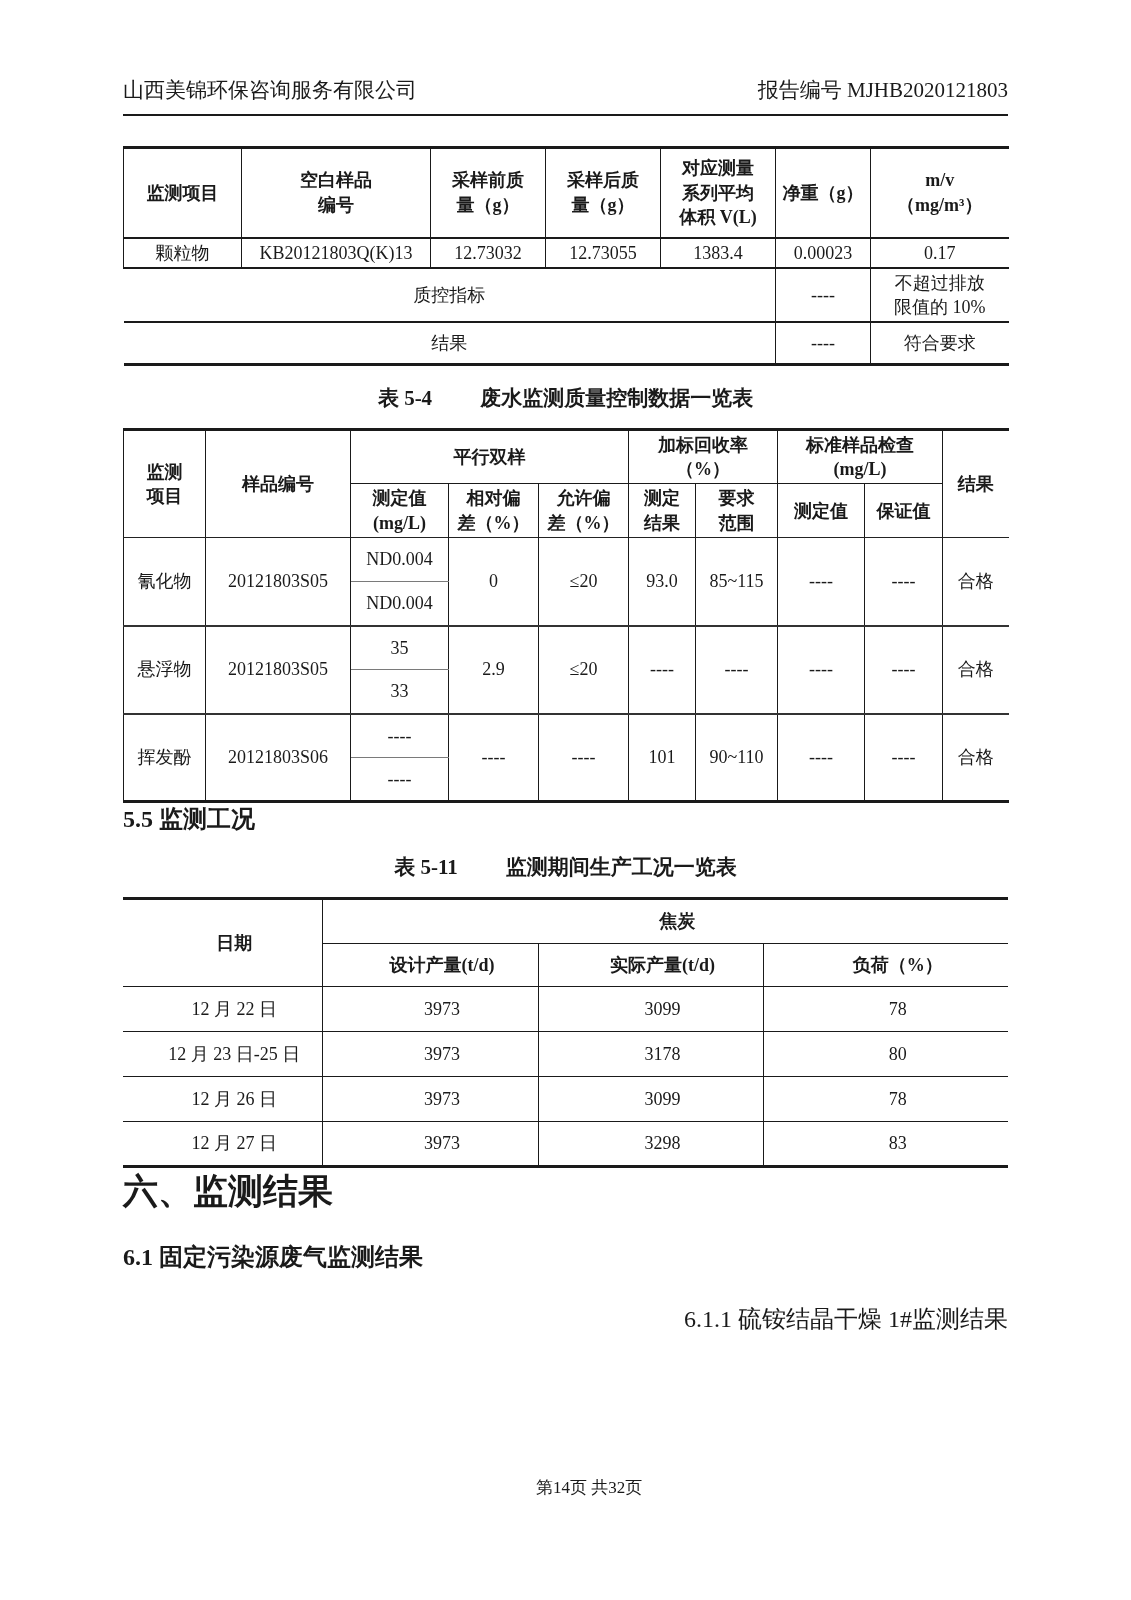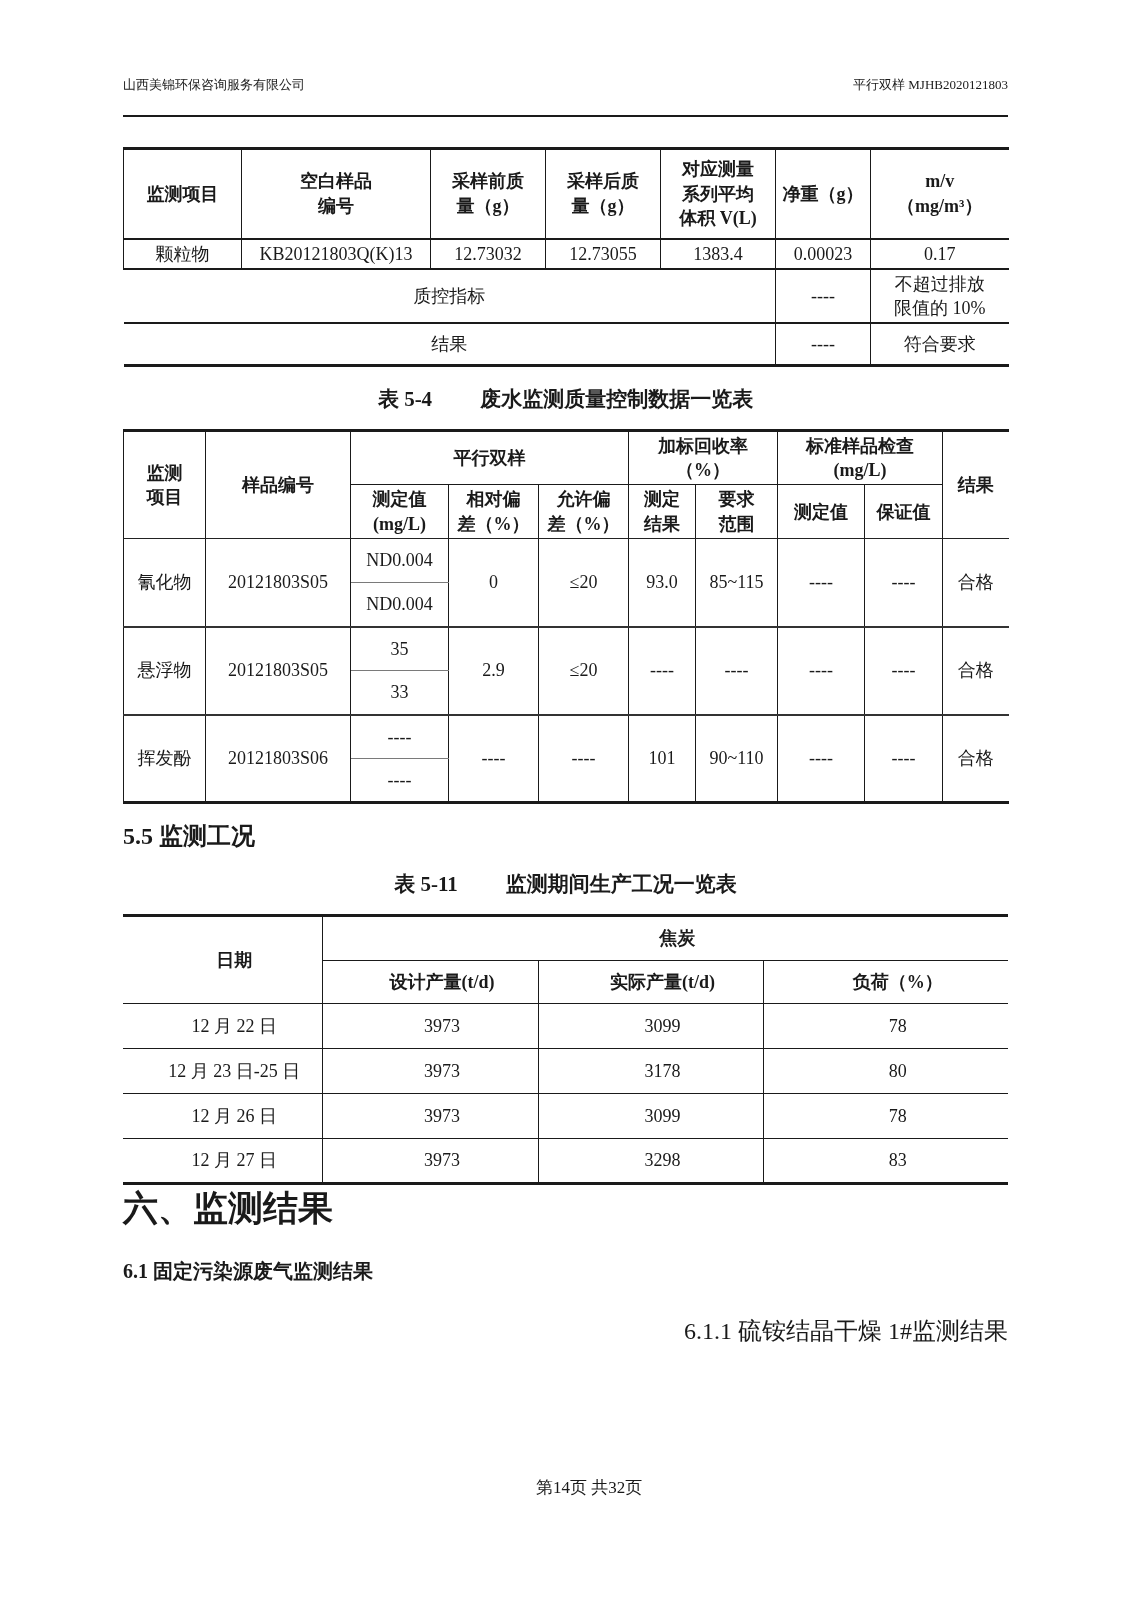--- a/index.html
+++ b/index.html
@@ -10,23 +10,23 @@
     background: #ffffff;
     font-family: "Liberation Serif", "DejaVu Serif", serif;
     color: #1a1a1a;
     overflow: hidden;
   }
   .content { position: absolute; left: 123px; top: 0; width: 885px; }
 
   
   .pg-header {
     display: flex; justify-content: space-between; align-items: flex-end;
-    padding-top: 76px; padding-bottom: 21px;
+    padding-top: 76px; padding-bottom: 10px;
     border-bottom: 2px solid #1a1a1a;
-    font-size: 13px;
+    font-size: 21px;
   }
 
   
   table.doc { border-collapse: collapse; table-layout: fixed; width: 885px;
               border-top: 3px solid #1a1a1a; border-bottom: 3px solid #1a1a1a; }
   table.doc td {
     text-align: center; vertical-align: middle;
     white-space: pre-line;
     font-size: 18px; line-height: 1.35;
     padding: 2px 2px;
@@ -55,51 +55,51 @@
   #t2 td.L { border-left: 1.5px solid #1a1a1a; }
   #t2 td.bb1  { border-bottom: 1px solid #1a1a1a; }
   #t2 td.bb15 { border-bottom: 1.5px solid #222222; }
   #t2 td.gsep { border-bottom: 2px solid #333333; }
   #t2 td.subsep { border-bottom: 1.5px solid #7a7a7a; }
   #t2 tr.hr1 { height: 52px; }
   #t2 tr.hr2 { height: 52px; }
   #t2 tr.rA, #t2 tr.rB { height: 44px; }
 
   
-  .h-55 { font-size: 24px; font-weight: bold; margin-top: 16px; }
+  .h-55 { font-size: 24px; font-weight: bold; }
   .para { font-size: 23px; margin-top: 26px; text-indent: 38px; }
 
   
   #t3 { margin-top: 16px; }
   #t3 td { border-right: 1.5px solid #1a1a1a; border-bottom: 1.5px solid #1a1a1a; padding-left: 26px; }
   #t3 td.nr { border-right: none; }
   #t3 tr:last-child td { border-bottom: none; }
   #t3 tr.hr1 { height: 45px; }
   #t3 tr.hr2 { height: 43px; }
   #t3 tr.dr  { height: 45px; }
 
   .h-6   { font-size: 35px; font-weight: bold; 
            font-family: Liberation Mono, monospace; }
-  .h-61  { font-size: 20px; font-weight: bold; margin-top: 26px; }
+  .h-61  { font-size: 24px; font-weight: bold; margin-top: 26px; }
   .h-611 { font-size: 24px; font-weight: normal; margin-top: 30px; text-align: right; }
 
   .pg-footer {
     position: absolute; left: 0; right: 0; top: 1476px;
     text-align: center; font-size: 17px; margin-left: 47px;
   }
 </style>
 </head>
 <body>
 
 <div class="page">
   <div class="content">
 
     <div class="pg-header">
       <span>山西美锦环保咨询服务有限公司</span>
-      <span>平行双样 MJHB2020121803</span>
+      <span>报告编号 MJHB2020121803</span>
     </div>
 
     <table class="doc" id="t1">
       <colgroup>
         <col style="width:118px">
           <col style="width:189px">
           <col style="width:115px">
         <col style="width:115px">
           <col style="width:115px">
           <col style="width:95px">

